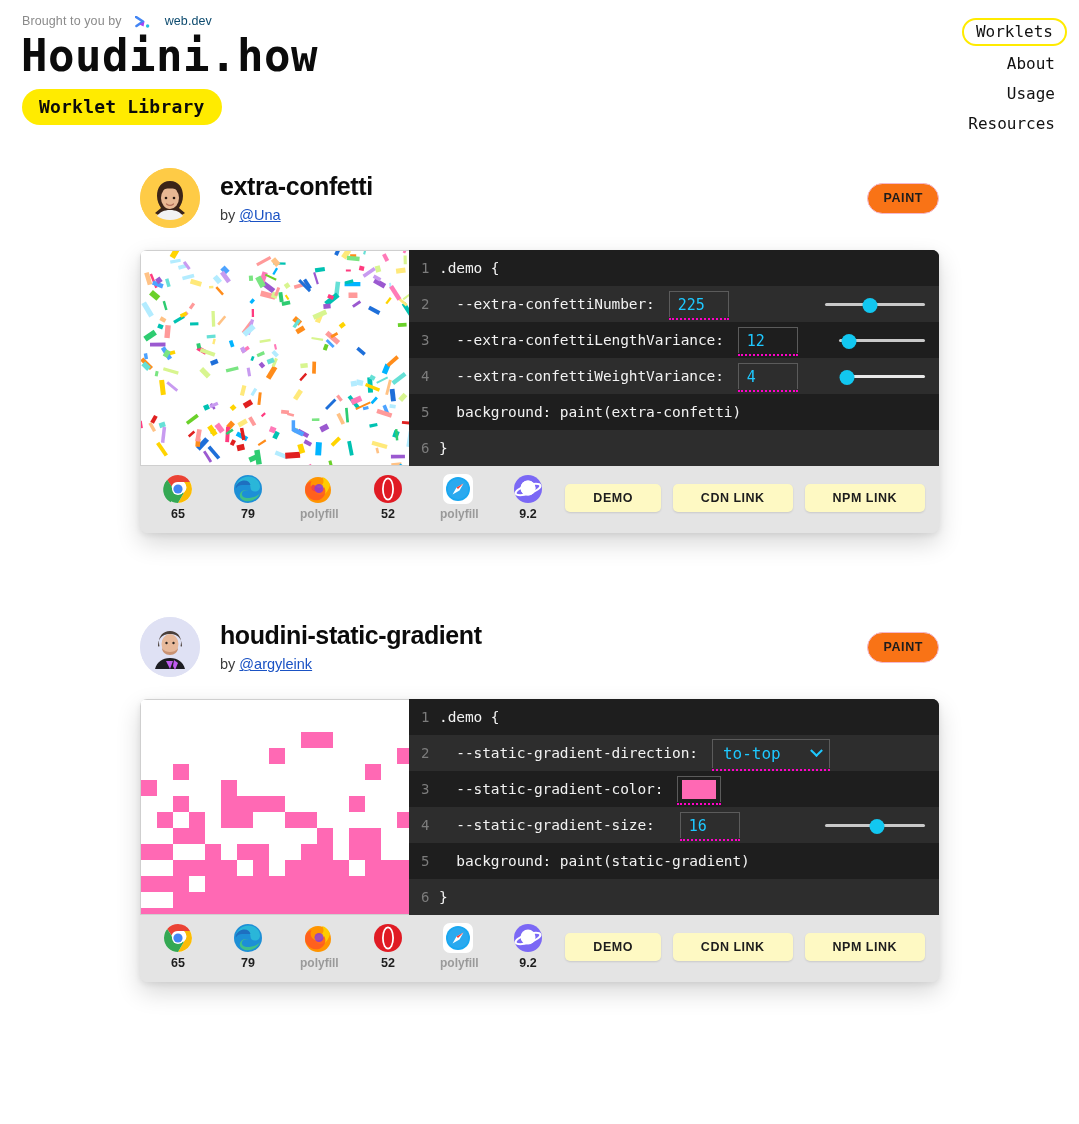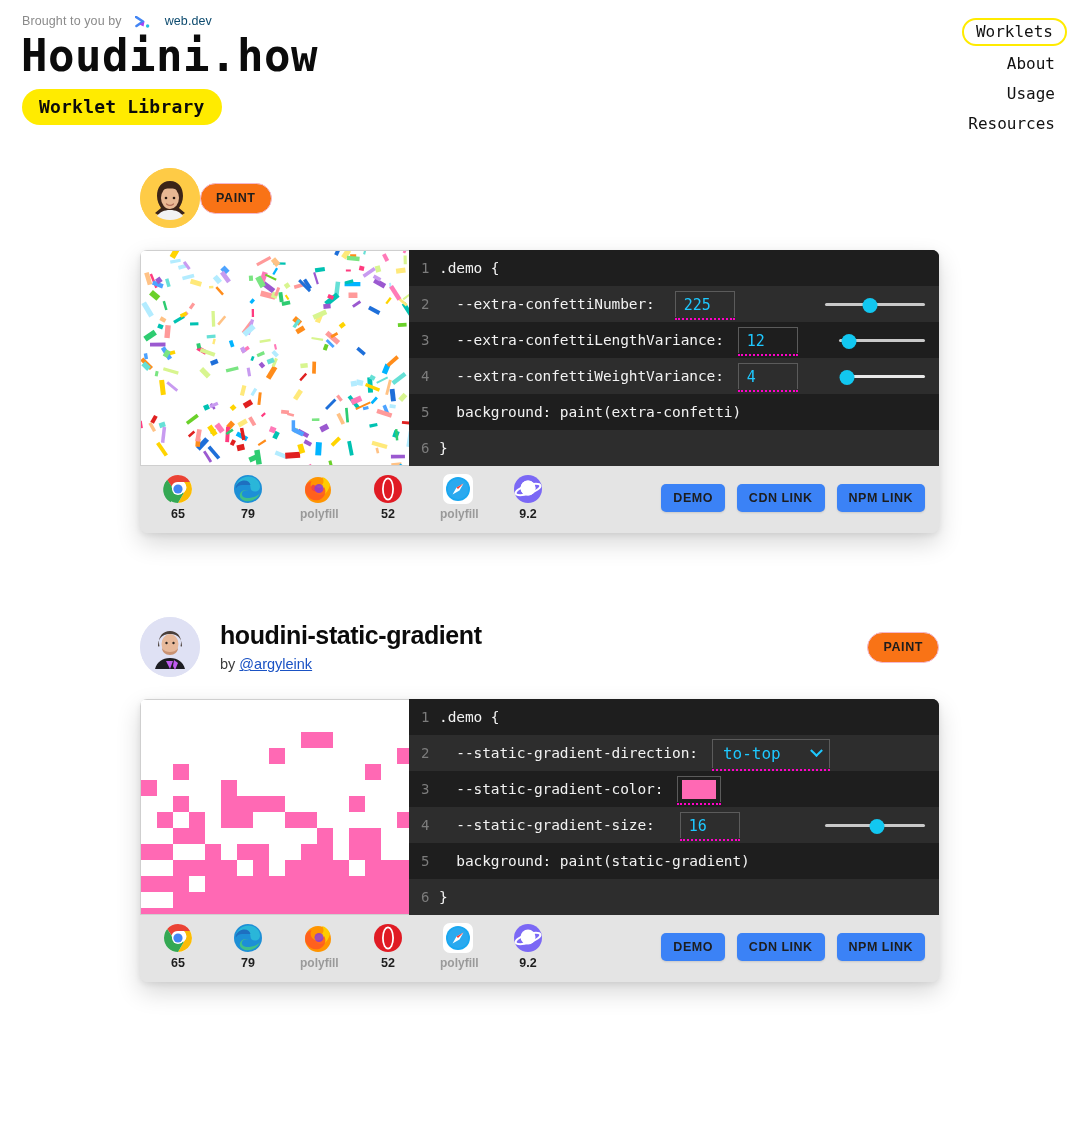--- a/index.html
+++ b/index.html
@@ -169,22 +169,22 @@
     padding: 8px 14px 12px 20px; background: #e4e4e4;
   }
   .browsers { display: flex; gap: 34px; }
   .browser { width: 36px; text-align: center; }
   .browser .ico { width: 30px; height: 30px; margin: 0 auto 3px; position: relative; }
   .browser .ver { font-size: 12.5px; font-weight: 700; color: #1d1d1d;
                   font-family: "Liberation Sans", sans-serif; }
   .browser .ver.poly { color: #9a9a9a; font-weight: 600; font-size: 12px; }
   .actions { margin-left: auto; display: flex; gap: 12px; align-items: center; }
   .act-btn {
-    background: #3b82f6; border: none; border-radius: 5px;
-    padding: 7px 12px; font-size: 12.5px; font-weight: 700;
+    background: #fef9c3; border: none; border-radius: 5px;
+    padding: 7px 28px; font-size: 12.5px; font-weight: 700;
     letter-spacing: .5px; color: #1d1d1d; cursor: pointer;
     font-family: "Liberation Sans", sans-serif;
     box-shadow: 0 1px 2px rgba(0,0,0,.12);
   }
 
   
   .safari-tile {
     width: 30px; height: 30px; background: #fff; border-radius: 7px;
     display: flex; align-items: center; justify-content: center;
   }
@@ -227,20 +227,27 @@
           <svg width="60" height="60" viewBox="0 0 60 60">
             <circle cx="30" cy="30" r="30" fill="#fecb46"></circle>
             <path d="M30 13c9 0 13 7 13 15 0 5-2 9-4 12l6 5c-4 3-9 5-15 5s-11-2-15-5l6-5c-2-3-4-7-4-12 0-8 4-15 13-15z" fill="#3b2418"></path>
             <ellipse cx="30" cy="30" rx="9" ry="11" fill="#e8b893"></ellipse>
             <path d="M21 22c2-5 6-7 9-7s7 2 9 7c-4-2-14-2-18 0z" fill="#3b2418"></path>
             <circle cx="26" cy="30" r="1.3" fill="#2b1a12"></circle>
             <circle cx="34" cy="30" r="1.3" fill="#2b1a12"></circle>
             <path d="M26.5 36c2 1.6 5 1.6 7 0" stroke="#b3705a" stroke-width="1.3" fill="none" stroke-linecap="round"></path>
             <path d="M17 48c3-4 7-6 13-6s10 2 13 6c-3.5 2.6-8 4-13 4s-9.5-1.4-13-4z" fill="#f2f2f2"></path>
           </svg>
+        </div>
+        <div class="worklet-meta">
+          <div class="worklet-name">extra-confetti</div>
+          <div class="worklet-by">
+            <span>by</span>
+            <a href="#">@Una</a>
+          </div>
         </div>
         <div class="type-badge">PAINT</div>
       </div>
 
       <div class="card">
         <div class="card-body">
           <div class="preview">
             <svg width="269" height="216" viewBox="0 0 269 216" id="confetti-svg">
                 <rect x="20.4" y="65.3" width="5.8" height="4.2" fill="#ffc285" transform="rotate(29.3 20.4 65.3)"></rect>
                 <rect x="173.9" y="70.4" width="7.9" height="5.3" fill="#ffe97a" transform="rotate(-68.3 173.9 70.4)"></rect>
@@ -472,21 +479,21 @@
           <div class="code">
 
             <div class="code-row">
               <span class="ln">1</span>
               <span class="ctext">.demo {</span>
             </div>
 
             <div class="code-row">
               <span class="ln">2</span>
               <span class="ctext">  --extra-confettiNumber:</span>
-              <span class="val-box" style="margin-left:20px">225</span>
+              <span class="val-box" style="margin-left:14px">225</span>
               <span class="ctrl">
                 <span class="slider">
                   <span class="track"></span>
                   <span class="thumb" style="left:45%"></span>
                 </span>
               </span>
             </div>
 
             <div class="code-row">
               <span class="ln">3</span>

